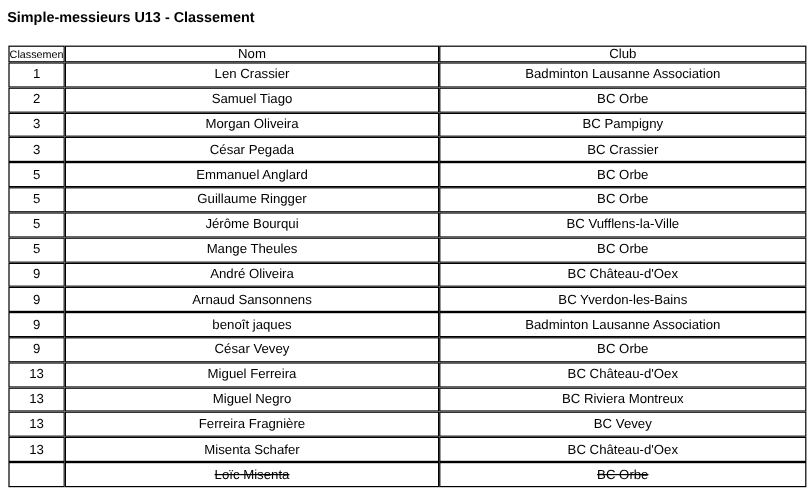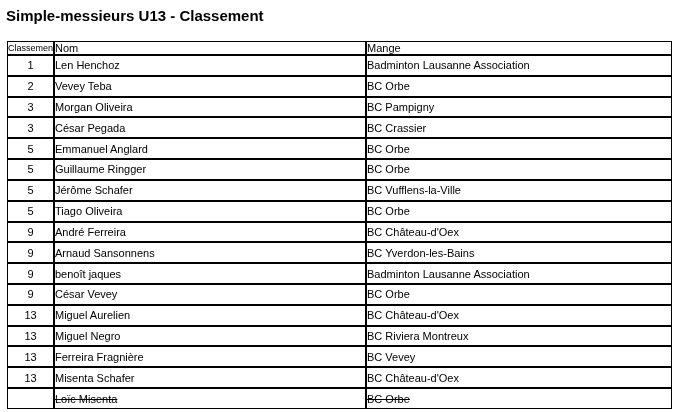--- a/index.html
+++ b/index.html
@@ -6,21 +6,21 @@
     margin: 0;
     padding: 0;
     background: #ffffff;
     width: 676px;
     height: 412px;
     overflow: hidden;
     font-family: "Liberation Sans", "DejaVu Sans", sans-serif;
     color: #000000;
   }
   .page-title {
-    font-size: 15px;
+    font-size: 12px;
     font-weight: bold;
     margin: 7px 0 0 6px;
     letter-spacing: 0;
     white-space: nowrap;
   }
   table.ranking {
     margin: 17px 0 0 7px;
     width: 665px;
     height: 368px;
     table-layout: fixed;
@@ -41,21 +41,21 @@
   col.col-rank { width: 47px; }
   col.col-name { width: 312px; }
   col.col-club { width: 306px; }
   th.rank-header {
     font-size: 9px;
     text-align: center;
   }
   th.text-header,
   td.name-cell,
   td.club-cell {
-    text-align: left;
+    text-align: center;
     padding-left: 6px;
   }
   td.rank-cell {
     text-align: center;
   }
   .struck {
     text-decoration: line-through;
     margin-left: 32px;
   }
 </style>
@@ -67,32 +67,32 @@
 <table class="ranking">
   <colgroup>
     <col class="col-rank">
     <col class="col-name">
     <col class="col-club">
   </colgroup>
   <thead>
     <tr>
       <th class="rank-header">Classement</th>
       <th class="text-header">Nom</th>
-      <th class="text-header">Mange</th>
+      <th class="text-header">Club</th>
     </tr>
   </thead>
   <tbody id="table-body">
       <tr>
         <td class="rank-cell">1</td>
-        <td class="name-cell">Len Henchoz</td>
+        <td class="name-cell">Len Crassier</td>
         <td class="club-cell">Badminton Lausanne Association</td>
       </tr>
       <tr>
         <td class="rank-cell">2</td>
-        <td class="name-cell">Vevey Teba</td>
+        <td class="name-cell">Samuel Tiago</td>
         <td class="club-cell">BC Orbe</td>
       </tr>
       <tr>
         <td class="rank-cell">3</td>
         <td class="name-cell">Morgan Oliveira</td>
         <td class="club-cell">BC Pampigny</td>
       </tr>
       <tr>
         <td class="rank-cell">3</td>
         <td class="name-cell">César Pegada</td>
@@ -103,51 +103,51 @@
         <td class="name-cell">Emmanuel Anglard</td>
         <td class="club-cell">BC Orbe</td>
       </tr>
       <tr>
         <td class="rank-cell">5</td>
         <td class="name-cell">Guillaume Ringger</td>
         <td class="club-cell">BC Orbe</td>
       </tr>
       <tr>
         <td class="rank-cell">5</td>
-        <td class="name-cell">Jérôme Schafer</td>
+        <td class="name-cell">Jérôme Bourqui</td>
         <td class="club-cell">BC Vufflens-la-Ville</td>
       </tr>
       <tr>
         <td class="rank-cell">5</td>
-        <td class="name-cell">Tiago Oliveira</td>
+        <td class="name-cell">Mange Theules</td>
         <td class="club-cell">BC Orbe</td>
       </tr>
       <tr>
         <td class="rank-cell">9</td>
-        <td class="name-cell">André Ferreira</td>
+        <td class="name-cell">André Oliveira</td>
         <td class="club-cell">BC Château-d'Oex</td>
       </tr>
       <tr>
         <td class="rank-cell">9</td>
         <td class="name-cell">Arnaud Sansonnens</td>
         <td class="club-cell">BC Yverdon-les-Bains</td>
       </tr>
       <tr>
         <td class="rank-cell">9</td>
         <td class="name-cell">benoît jaques</td>
         <td class="club-cell">Badminton Lausanne Association</td>
       </tr>
       <tr>
         <td class="rank-cell">9</td>
         <td class="name-cell">César Vevey</td>
         <td class="club-cell">BC Orbe</td>
       </tr>
       <tr>
         <td class="rank-cell">13</td>
-        <td class="name-cell">Miguel Aurelien</td>
+        <td class="name-cell">Miguel Ferreira</td>
         <td class="club-cell">BC Château-d'Oex</td>
       </tr>
       <tr>
         <td class="rank-cell">13</td>
         <td class="name-cell">Miguel Negro</td>
         <td class="club-cell">BC Riviera Montreux</td>
       </tr>
       <tr>
         <td class="rank-cell">13</td>
         <td class="name-cell">Ferreira Fragnière</td>

